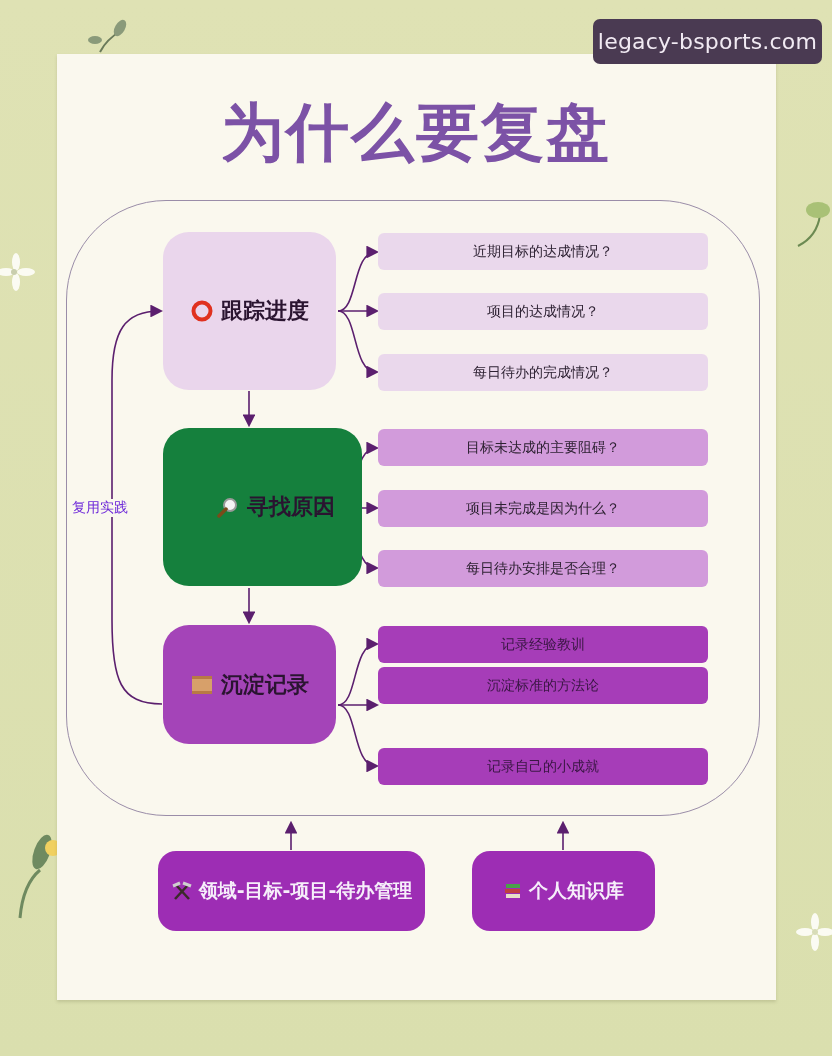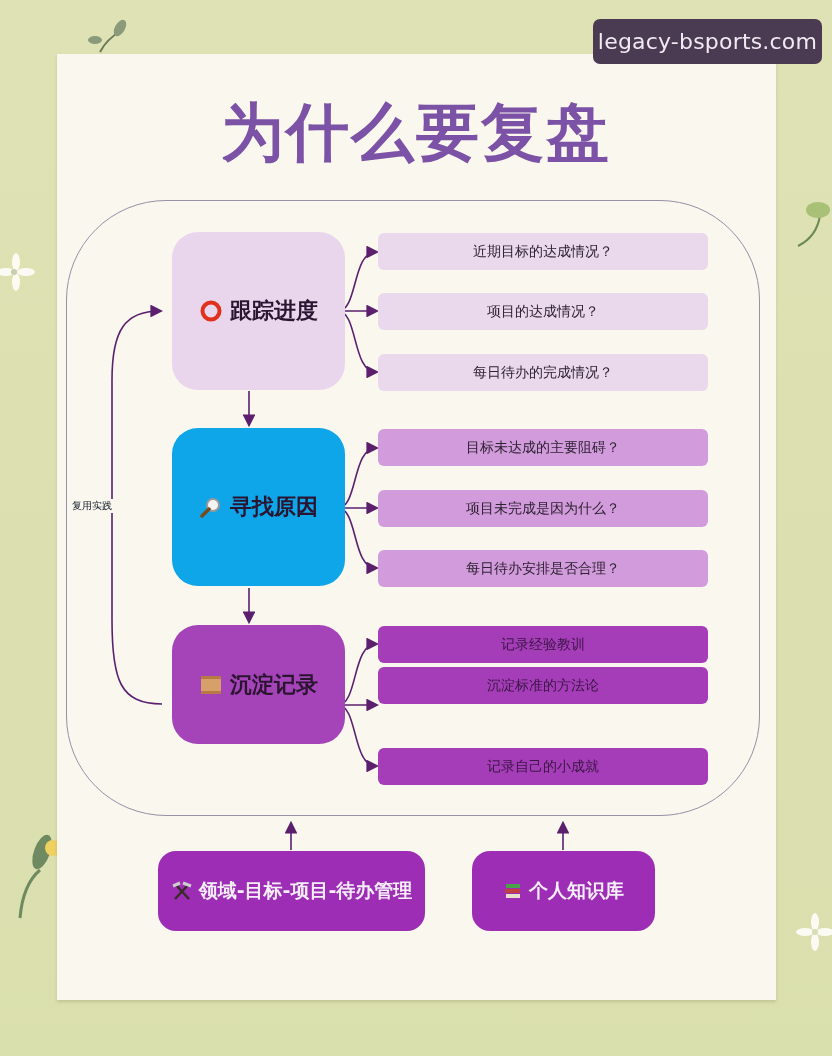--- a/index.html
+++ b/index.html
@@ -2,31 +2,31 @@
 <html><head>
 <meta charset="utf-8">
 <style>
   html,body{margin:0;padding:0;}
   body{width:832px;height:1056px;position:relative;overflow:hidden;background:#dde0b0;font-family:"DejaVu Sans","Liberation Sans",sans-serif;}
   .bg{position:absolute;inset:0;background:linear-gradient(180deg,#dfe2b4 0%,#dadfae 100%);}
   .paper{position:absolute;left:57px;top:54px;width:719px;height:946px;background:#faf8ee;box-shadow:0 2px 3px rgba(120,120,80,.25);}
   .watermark{position:absolute;left:585px;top:19px;width:229px;height:45px;background:#4a3a52;border-radius:7px;color:#f1eaf3;font-size:22px;line-height:45px;text-align:center;font-family:"DejaVu Sans",sans-serif;letter-spacing:0.2px;z-index:10;margin-left:8px;}
   .title{position:absolute;left:0;top:90px;width:832px;text-align:center;font-size:63px;font-weight:bold;color:#7c52a6;letter-spacing:2px;font-family:"DejaVu Sans",sans-serif;}
   .frame{position:absolute;left:66px;top:200px;width:694px;height:616px;border:1.5px solid #9a8da8;border-radius:100px;box-sizing:border-box;}
-  .main-node{position:absolute;left:163px;width:173px;border-radius:26px;display:flex;align-items:center;justify-content:center;font-size:22px;font-weight:bold;color:#2a1430;margin-left:9px;}
+  .main-node{position:absolute;left:163px;width:173px;border-radius:26px;display:flex;align-items:center;justify-content:center;font-size:22px;font-weight:bold;color:#2a1430;}
   .main-node .ico{margin-right:7px;display:inline-flex;align-items:center;}
   .n1{top:232px;height:158px;background:#ead6ec;}
-  .n2{top:428px;height:158px;background:#0ea5e9;}
+  .n2{top:428px;height:158px;background:#15803d;padding-left:26px;}
   .n3{top:625px;height:119px;background:#a444b8;}
   .sub{position:absolute;left:378px;width:330px;height:37px;border-radius:6px;display:flex;align-items:center;justify-content:center;font-size:14px;color:#2e2233;}
   .s1{background:#ead8ec;}
   .s2{background:#d29bdb;}
   .s3{background:#a63db8;color:#3a1644;}
   .bottom-node{position:absolute;top:851px;height:80px;background:#9d2db4;border-radius:18px;display:flex;align-items:center;justify-content:center;color:#f6eefa;font-size:19px;font-weight:bold;}
-  .side-label{position:absolute;left:70px;top:499px;font-size:10px;color:#0f172a;background:#faf8ee;padding:0 2px;}
+  .side-label{position:absolute;left:70px;top:499px;font-size:14px;color:#6d28d9;background:#faf8ee;padding:0 2px;}
   svg.lines{position:absolute;left:0;top:0;width:832px;height:1056px;pointer-events:none;}
 </style>
 </head>
 <body>
 
 <div class="bg"></div>
 
 <svg style="position:absolute;left:0;top:0;width:832px;height:1056px;">
   <g>
     <path d="M100 52 C104 44 112 36 122 30" stroke="#6a7a5a" stroke-width="2" fill="none"></path>

